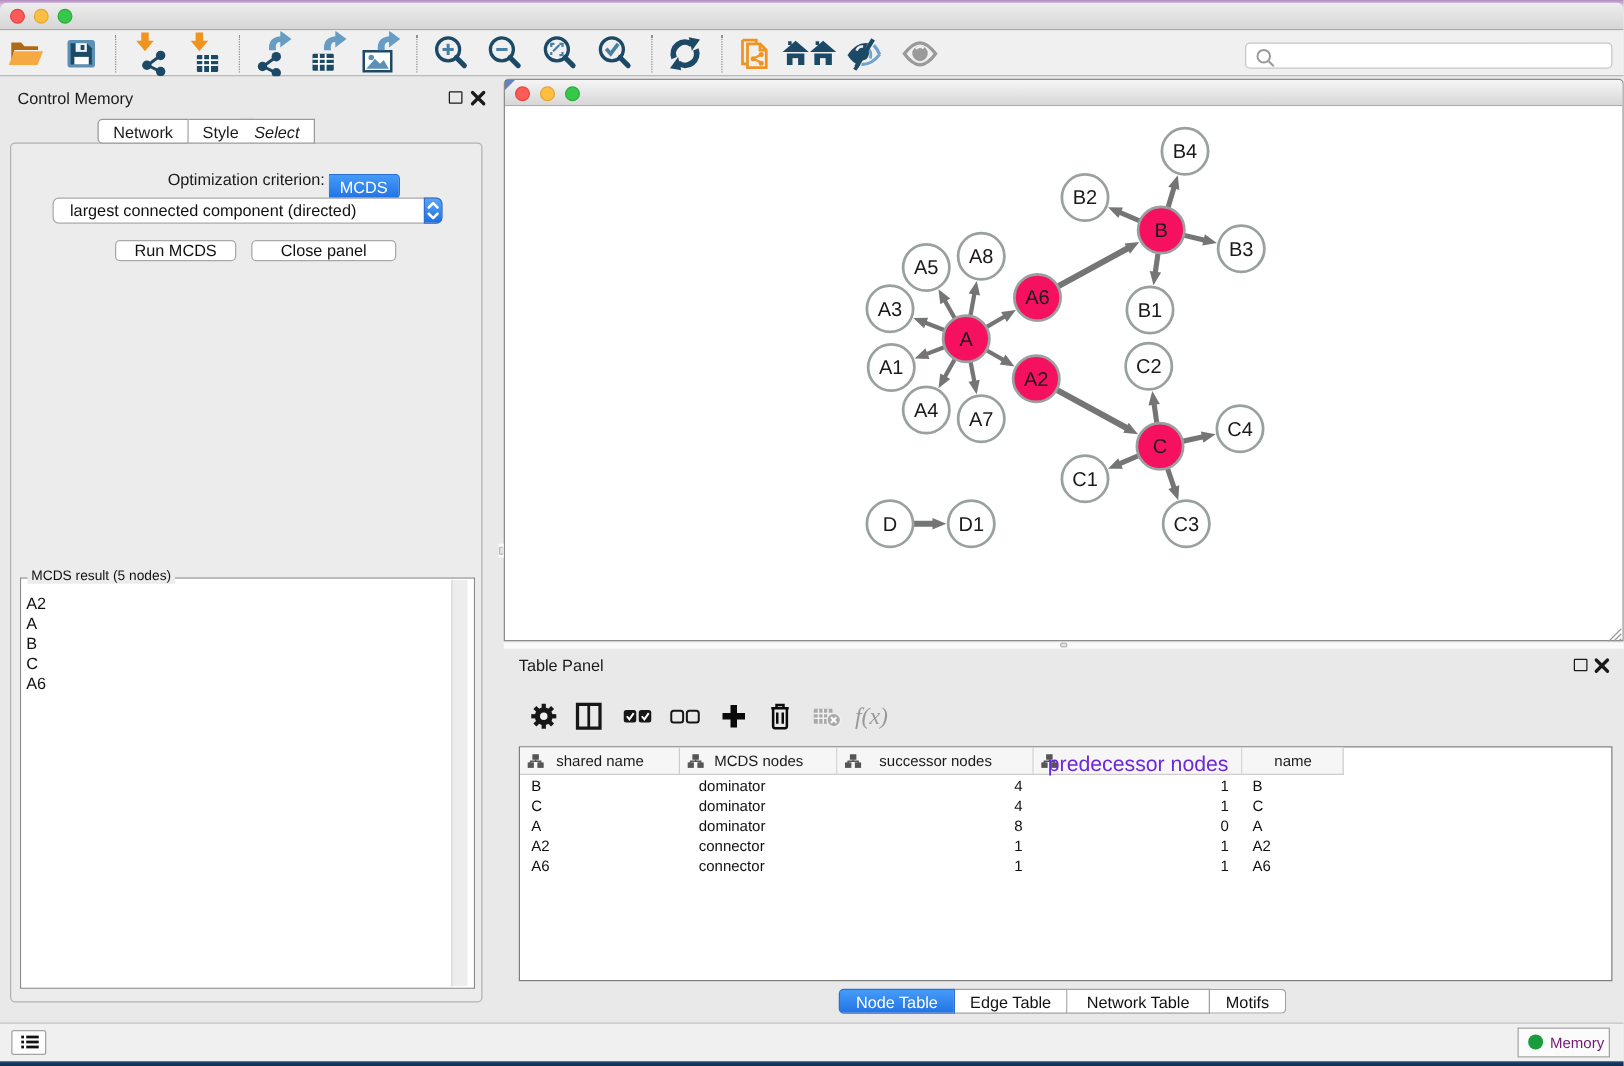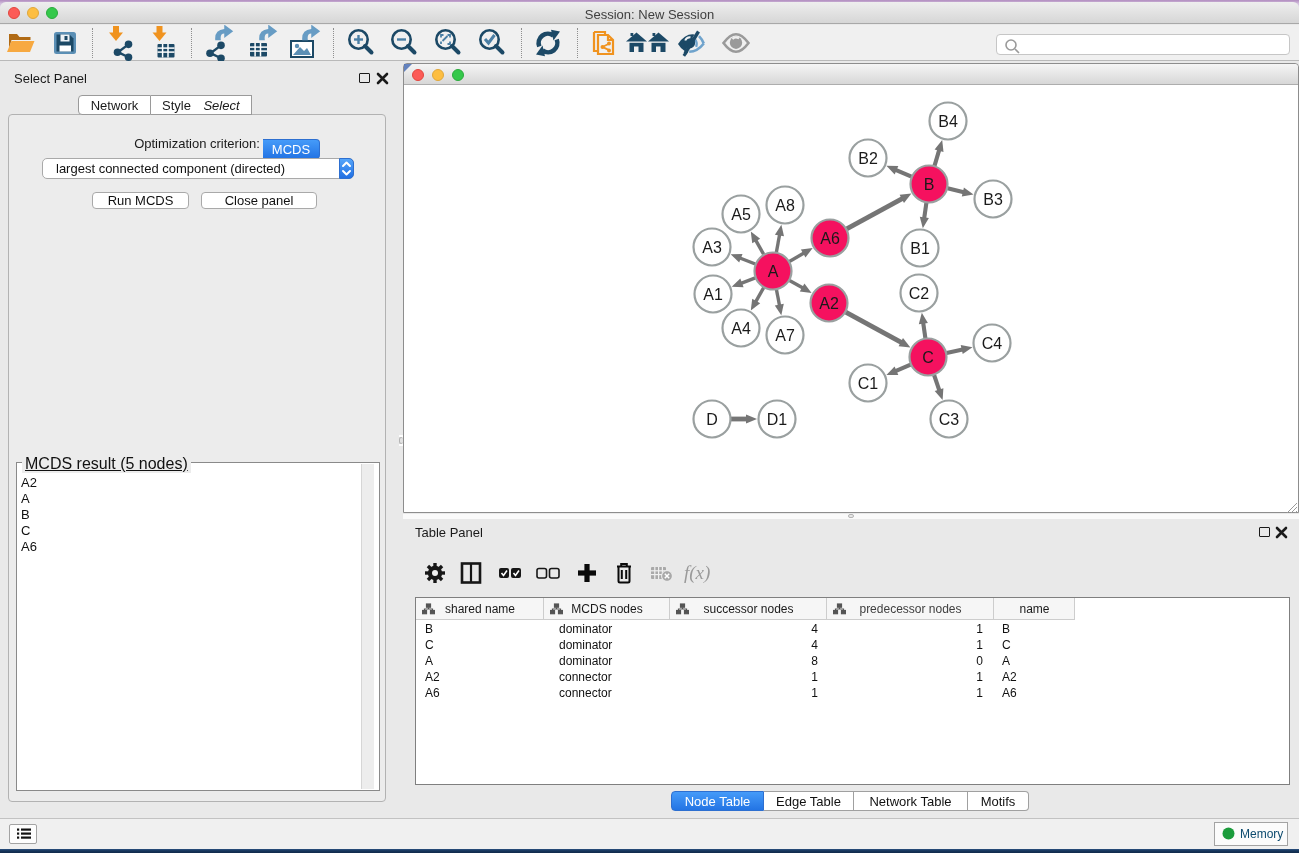--- a/index.html
+++ b/index.html
@@ -21,46 +21,45 @@
 .tab{position:absolute;top:0;height:20px;line-height:20px;background:#fff;border:1px solid #9a9a9a;border-left:none;}
 .tab.first{border-left:1px solid #9a9a9a;border-radius:4px 0 0 4px;}
 .tab.last{border-radius:0 4px 4px 0;}
 .tab.sel{background:linear-gradient(#459bf9,#2374e4);color:#fff;border-color:#2d6fd0;margin-top:44px;}
 #cp-panel{left:8px;top:114px;width:378px;height:688px;background:#ececec;border:1px solid #b2b2b2;border-radius:4px;}
 #cp-opt{left:0;top:136px;width:394px;text-align:center;font-size:13px;color:#1a1a1a;}
 #cp-combo{left:42px;top:158px;width:312px;height:21px;background:#fff;border:1px solid #a9a9a9;border-radius:5px;font-size:13px;line-height:19px;color:#111;padding-left:13px;}
 #cp-step{left:339px;top:158px;width:15px;height:21px;background:linear-gradient(#55a5fa,#206fe3);border-radius:0 5px 5px 0;border:1px solid #2d6fd0;}
 .cbtn{position:absolute;height:17px;background:#fff;border:1px solid #a9a9a9;border-radius:4px;font-size:13px;line-height:15px;text-align:center;color:#111;}
 #fieldset{left:16px;top:462px;width:364px;height:329px;border:1px solid #8a8a8a;}
-#fs-legend{left:22px;top:455px;background:#ececec;padding:0 3px;font-size:16px;color:#111;text-decoration:underline;}
+#fs-legend{left:22px;top:455px;background:#ececec;padding:0 3px;font-size:11px;color:#111;}
 #fs-list{left:17px;top:463px;width:362px;height:327px;background:#fff;}
 #fs-scroll{left:361px;top:464px;width:13px;height:325px;background:#ededed;border-left:1px solid #d6d6d6;}
 .fsitem{position:absolute;left:5px;font-size:13px;color:#111;}
 
 #statusbar{left:0;top:818px;width:1299px;height:31px;background:#f0f0f0;border-top:1px solid #c2c2c2;}
 #sb-btn{left:9px;top:824px;width:28px;height:20px;background:#fdfdfd;border:1px solid #a3a3a3;border-radius:2px;}
-#mem-btn{left:1214px;top:822px;width:74px;height:24px;background:#fbfbfb;border:1px solid #a3a3a3;font-size:12px;color:#0c4a6e;}
+#mem-btn{left:1214px;top:822px;width:74px;height:24px;background:#fbfbfb;border:1px solid #a3a3a3;font-size:12px;color:#701a75;}
 #wp-bottom{left:0;top:849px;width:1299px;height:4px;background:linear-gradient(#2c5180,#16365c 45%,#102a4a);}
 
 #netwin{left:403px;top:63px;width:896px;height:450px;background:#fff;border:1px solid #8d8d8d;border-radius:4px 4px 0 0;}
 #net-title{left:0;top:0;width:894px;height:21px;background:linear-gradient(#f5f5f5,#d7d7d7);border-bottom:1px solid #adadad;border-radius:4px 4px 0 0;}
 #net-title-text{left:0;top:4px;width:894px;text-align:center;font-size:13px;color:#1c1c1c;}
 
 #tp-title{left:415px;top:525px;font-size:13px;color:#1a1a1a;}
 #tbl{left:415px;top:597px;width:875px;height:188px;background:#fff;border:1px solid #7f7f7f;}
 .hdrcell{position:absolute;top:0;height:22px;background:#f6f6f6;border-right:1px solid #cdcdcd;border-bottom:1px solid #cdcdcd;font-size:12px;color:#1a1a1a;}
 .rowtxt{position:absolute;font-size:12px;color:#111;}
 .btab{position:absolute;top:0;height:20px;line-height:20px;background:#fff;border:1px solid #a0a0a0;border-left:none;font-size:13px;text-align:center;color:#111;}
 </style></head><body>
 <div class="abs" id="wp-top"></div>
 <div class="abs" id="titlebar">
  <div class="tl" style="left:8px;background:#fc5b57;border:1px solid #e2463f;"></div>
  <div class="tl" style="left:27px;background:#fdbe41;border:1px solid #e0a73a;"></div>
  <div class="tl" style="left:46px;background:#35c84b;border:1px solid #2bab3d;"></div>
- <div class="abs" id="title-text">Session: New Session</div>
 </div>
 <div class="abs" id="toolbar">
 <div class="tsep" style="left:92px;"></div>
 <div class="tsep" style="left:191px;"></div>
 <div class="tsep" style="left:333px;"></div>
 <div class="tsep" style="left:521px;"></div>
 <div class="tsep" style="left:577px;"></div>
 <svg width="780" height="36" style="position:absolute;left:0;top:0">
 <defs>
  <g id="arr">
@@ -207,21 +206,21 @@
       </g>
 </svg>
 <div id="searchbox">
       <svg width="22" height="22" style="position:absolute;left:4px;top:0px">
         <circle cx="10" cy="10" r="5" fill="none" stroke="#9a9a9a" stroke-width="1.6"></circle>
         <line x1="14" y1="14" x2="18" y2="18" stroke="#9a9a9a" stroke-width="1.6"></line>
       </svg>
     </div>
 </div>
 
-<div class="abs" id="cp-title">Select Panel</div>
+<div class="abs" id="cp-title">Control Memory</div>
 <div class="abs winbtn-sq" style="left:359px;top:73px;"></div>
 <svg class="abs" width="13" height="13" style="left:376px;top:72px;">
     <path d="M2 2 L11 11 M11 2 L2 11" stroke="#1a1a1a" stroke-width="2.6" stroke-linecap="round"></path>
   </svg>
 <div class="abs" id="cp-panel"></div>
 <div class="abs tabs13" style="left:0;top:95px;width:394px;height:16px;">
  <div class="tab first" style="left:78px;width:73px;">Network</div>
  <div class="tab" style="left:151px;width:52px;">Style</div>
  <div class="tab" style="left:192px;width:60px;font-style:italic;">Select</div>
  <div class="tab last sel" style="left:263px;width:57px;">MCDS</div>
@@ -458,21 +457,21 @@
 <div style="position:absolute;left:254px;top:4px;width:157px;text-align:center;font-size:12px;color:#1a1a1a;">successor nodes</div>
 <div class="hdrcell" style="left:411px;width:167px;"></div>
 <svg style="position:absolute;left:417px;top:5px;" width="13" height="12">
       <g fill="none" stroke="#555" stroke-width="1.2">
         <rect x="4.5" y="1" width="4" height="3.2" fill="#555"></rect>
         <rect x="0.5" y="7.5" width="4" height="3.2" fill="#555"></rect>
         <rect x="8.5" y="7.5" width="4" height="3.2" fill="#555"></rect>
         <path d="M6.5 4.5 V6 M2.5 7.5 V6 H10.5 V7.5"></path>
       </g>
     </svg>
-<div style="position:absolute;left:411px;top:4px;width:167px;text-align:center;font-size:12px;color:#404040;">predecessor nodes</div>
+<div style="position:absolute;left:411px;top:4px;width:167px;text-align:center;font-size:17px;color:#6d28d9;">predecessor nodes</div>
 <div class="hdrcell" style="left:578px;width:81px;"></div>
 <div style="position:absolute;left:578px;top:4px;width:81px;text-align:center;font-size:12px;color:#1a1a1a;">name</div>
 </div>
 <div class="rowtxt" style="left:425px;top:622px;">B</div>
 <div class="rowtxt" style="left:559px;top:622px;">dominator</div>
 <div class="rowtxt" style="left:738px;top:622px;width:80px;text-align:right;">4</div>
 <div class="rowtxt" style="left:903px;top:622px;width:80px;text-align:right;">1</div>
 <div class="rowtxt" style="left:1002px;top:622px;">B</div>
 <div class="rowtxt" style="left:425px;top:638px;">C</div>
 <div class="rowtxt" style="left:559px;top:638px;">dominator</div>

